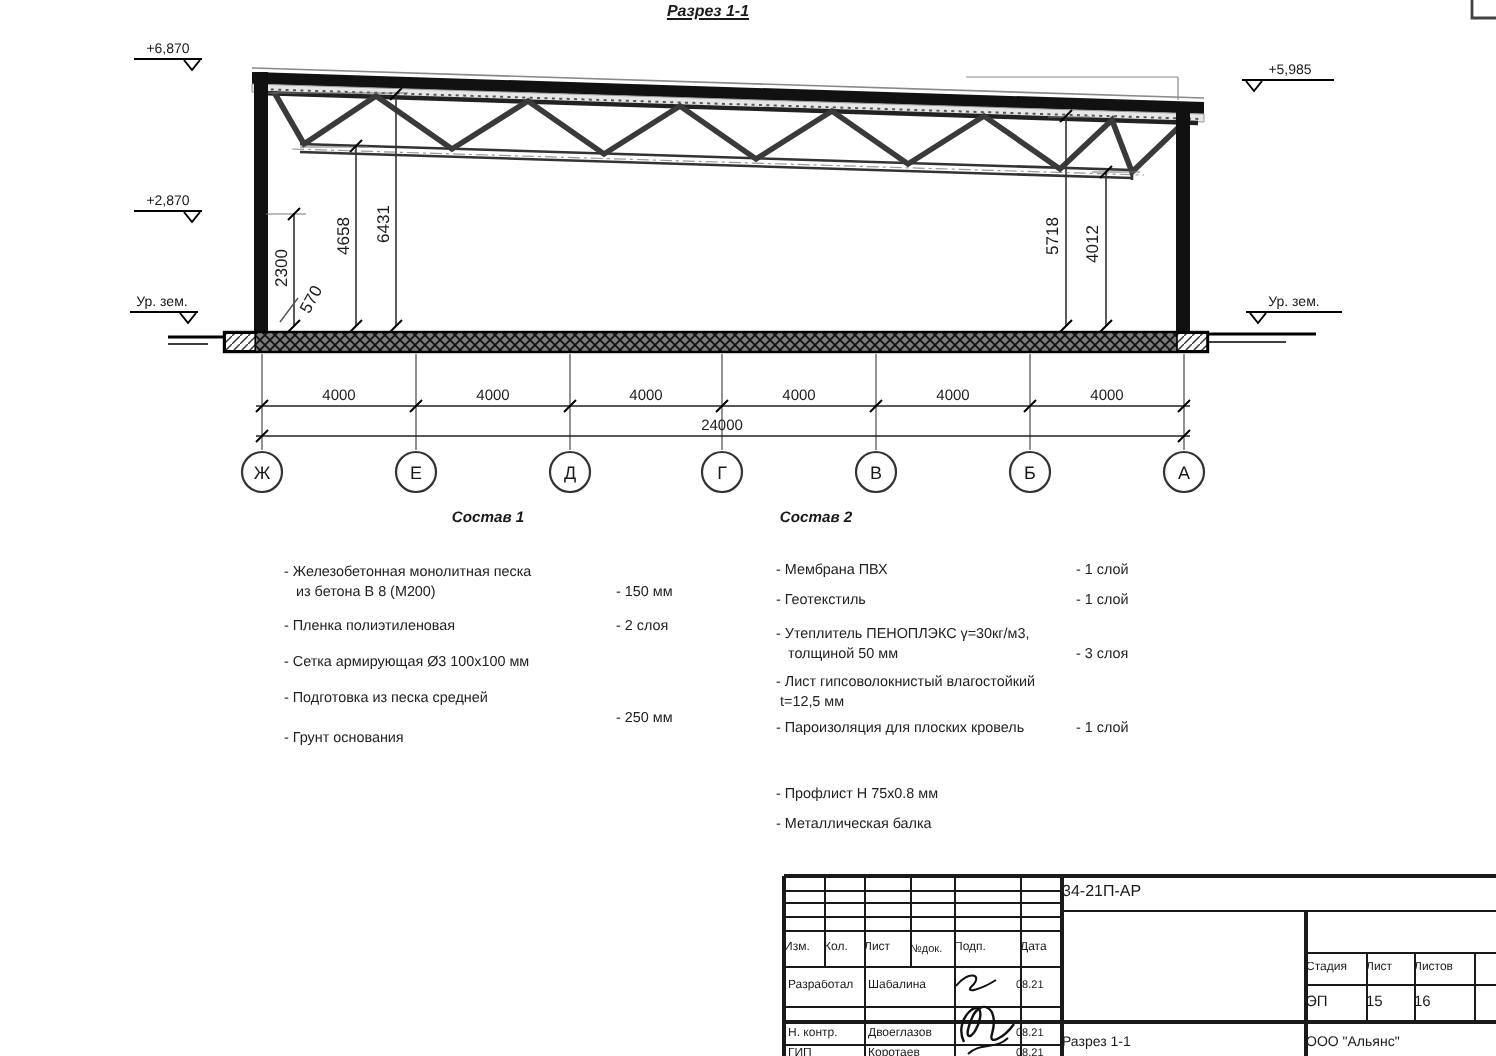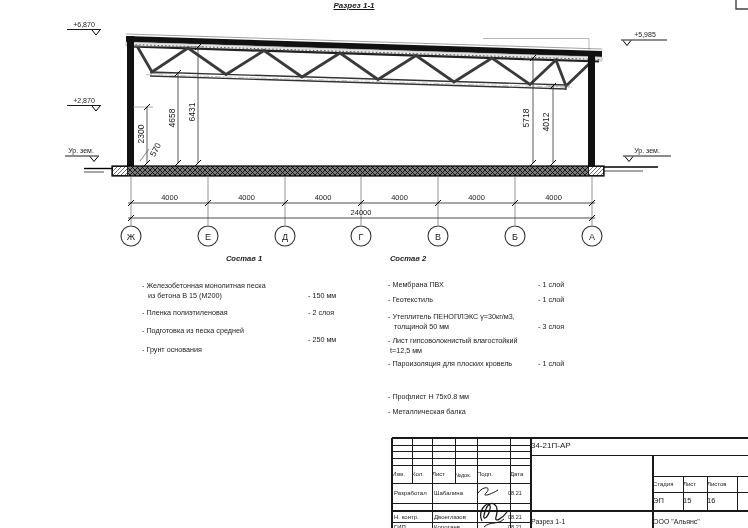--- a/index.html
+++ b/index.html
@@ -145,26 +145,29 @@
     <text class="bubtxt" x="592" y="239.5" text-anchor="middle">А</text>
   </g>
 
   <path d="M736,0 L736,9 L748,9" fill="none" stroke="#444" stroke-width="1.4"></path>
 </svg>
 
 <div class="abs sost-h" style="left:200px;top:254px;width:88px">Состав 1</div>
 <div class="items s1" style="left:142px;top:281px">
   <div class="item two mb8">
     <div>- Железобетонная  монолитная песка</div>
-    <div class="l2">из бетона В 15 (М200)</div>
+    <div class="l2">из бетона В 8 (М200)</div>
     <span class="val">- 150 мм</span>
   </div>
   <div class="item mb8">
     <div>- Пленка полиэтиленовая</div>
     <span class="val">-  2 слоя</span>
+  </div>
+  <div class="item mb9">
+    <div>- Сетка армирующая Ø3 100х100 мм</div>
   </div>
   <div class="item two mb10">
     <div>- Подготовка из песка средней</div>
     <span class="val">- 250 мм</span>
   </div>
   <div class="item">
     <div>- Грунт основания</div>
   </div>
 </div>
 

